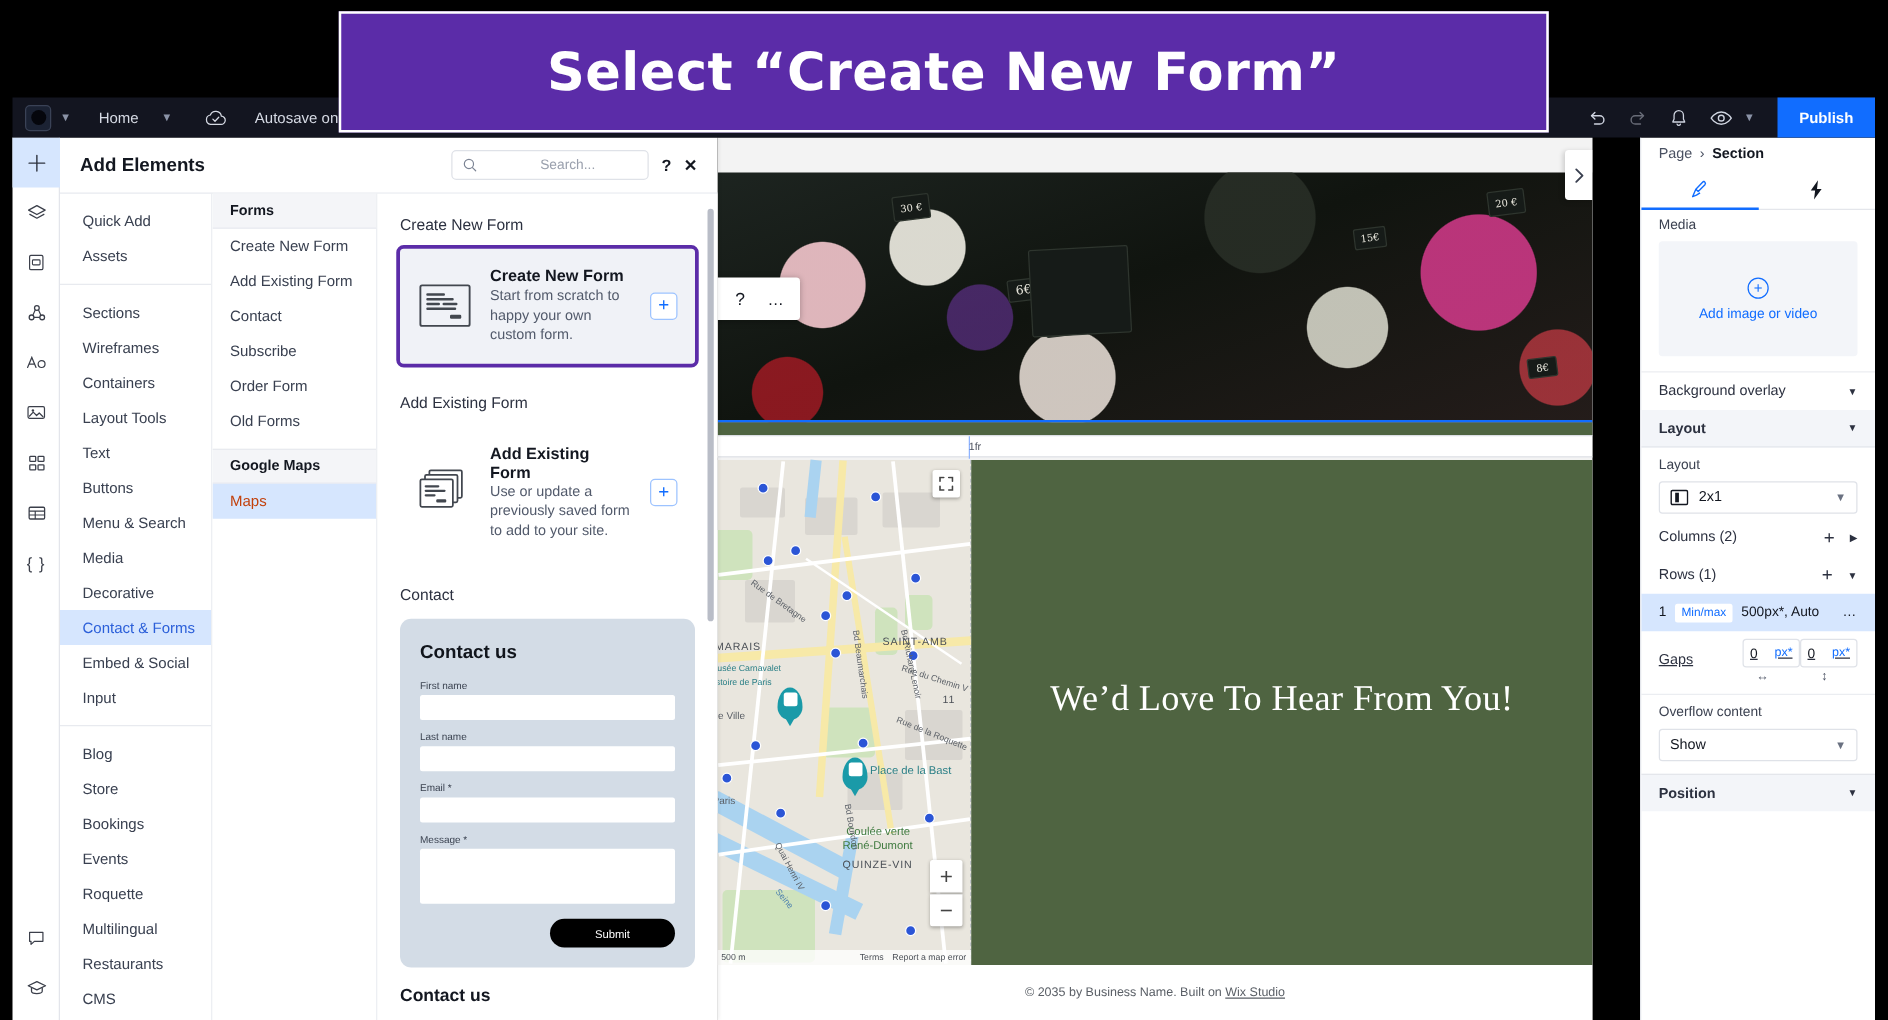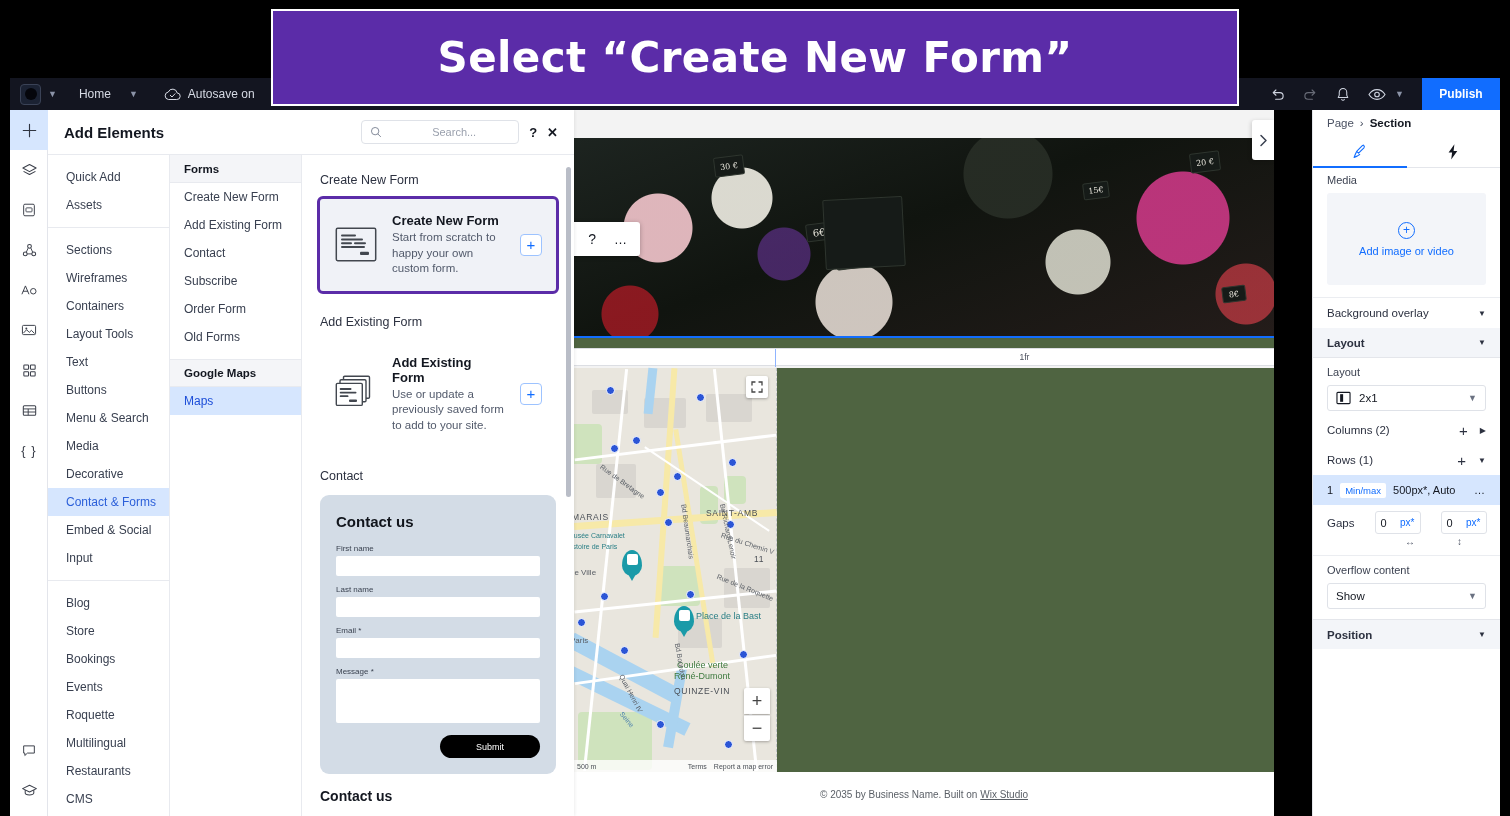--- a/index.html
+++ b/index.html
@@ -94,21 +94,21 @@
   }
   .sub-head {
     height:28px; display:flex; align-items:center; padding-left:14px;
     font-size:11.5px; font-weight:700; color:#131720; background:#f4f5f8;
     border-bottom:1px solid #e8eaef;
   }
   .sub-item {
     height:28px; display:flex; align-items:center; padding-left:14px;
     font-size:12px; color:#394050; white-space:nowrap;
   }
-  .sub-item.sel { background:#d6e6fe; color:#1d4ed8;text-align:center; }
+  .sub-item.sel { background:#d6e6fe; color:#c2410c;text-align:center; }
   .sub-gap { height:8px; }
 
   .content-col { flex:1; position:relative; overflow:hidden; background:#fff; }
   .content-inner { padding:14px 18px 0 18px; }
   .sec-label { font-size:12.5px; color:#2c3140; margin:4px 0 12px 0; }
 
   .card {
     position:relative; display:flex; align-items:center; gap:14px;
     background:#f3f5f9; border-radius:3px; padding:14px 14px;
     min-height:62px;
@@ -174,21 +174,21 @@
   }
   .sel-line { position:absolute; left:0; width:700px; height:2px; background:#116dff; }
   .green-band { position:absolute; left:0; width:700px; background:#4f6441; }
   .ruler {
     position:absolute; left:0; top:238px; width:700px; height:18px; background:#fff;
     border-top:1px solid #dcdee3; border-bottom:1px solid #dcdee3;
     display:flex; align-items:center;
   }
   .ruler-div { position:absolute; left:201px; top:0; width:1px; height:18px; background:#8fb4ff; }
   .ruler-lab {
-    position:absolute; left:201px; width:499px; text-align:center; font-size:8.5px; color:#4a4f5c;
+    position:absolute; left:201px; width:499px; text-align:left; font-size:8.5px; color:#4a4f5c;
   }
   .map {
     position:absolute; left:0; top:258px; width:203px; height:404px;
     background:#e9e6de;
     border-right:1px dashed #c0c4c9;
   }
   .map-road { position:absolute; background:#ffffff; }
   .map-road2 { position:absolute; background:#f7e9a8; }
   .map-water { position:absolute; background:#aad3f0; }
   .map-green { position:absolute; background:#cfe3bd; border-radius:4px; }
@@ -303,21 +303,21 @@
     padding:0 8px; gap:8px; font-size:11.5px; color:#131720;
   }
   .select .chev { margin-left:auto; color:#6a7181; font-size:9px; }
   .cr-row { display:flex; align-items:center; padding:0 14px; height:30px; font-size:11.5px; }
   .cr-row .acts { margin-left:auto; display:flex; align-items:center; gap:12px; color:#2c3140; }
   .row-hl {
     background:#d6e6fe; height:30px; display:flex; align-items:center; gap:7px;
     padding:0 14px; font-size:11px; color:#131720;
   }
   .minmax { background:#fff; color:#116dff; font-size:9.5px; padding:2px 5px; border-radius:2px; }
-  .gaps-row { display:flex; align-items:center; gap:20px; padding:6px 14px 0 14px; }
+  .gaps-row { display:flex; align-items:flex-end; gap:0; padding:6px 14px 0 14px;text-decoration:underline; }
   .gaps-icons { display:flex; padding:2px 14px 8px 14px; font-size:10px; color:#4a5162; }
 </style>
 </head>
 <body>
 
 <div id="root">
 
   <div class="banner">
     <span class="banner-text">Select “Create New Form”</span>
   </div>
@@ -329,21 +329,21 @@
         </span>
       <span class="caret">▼</span>
     </div>
     <span class="tb-item">Home</span>
     <span class="caret" style="margin-left:18px">▼</span>
     <div class="tb-cloud">
       <svg width="17" height="13" viewBox="0 0 17 13" fill="none">
         <path d="M4.4 11.5h8.3a3.3 3.3 0 0 0 .4-6.6A4.6 4.6 0 0 0 4.3 4 3.8 3.8 0 0 0 4.4 11.5Z" stroke="#d6dae4" stroke-width="1"></path>
         <path d="M6.3 7.3l1.7 1.7 3-3.2" stroke="#d6dae4" stroke-width="1" stroke-linecap="round"></path>
       </svg>
-      <span class="tb-item" style="margin-left:0">Autosave on</span>
+      <span class="tb-item" style="margin-left:16px">Autosave on</span>
     </div>
     <div class="tb-right">
       <span class="tb-ico">
         <svg width="15" height="15" viewBox="0 0 16 16" fill="none">
             <path d="M4 6h6.5a3.5 3.5 0 0 1 0 7H6" stroke="#cfd4e0" stroke-width="1.2" stroke-linecap="round"></path>
             <path d="M6.3 3.2 3.4 6l2.9 2.8" stroke="#cfd4e0" stroke-width="1.2" stroke-linecap="round" stroke-linejoin="round"></path>
           </svg>
       </span>
       <span class="tb-ico" style="opacity:.45">
         <svg width="15" height="15" viewBox="0 0 16 16" fill="none">
@@ -660,20 +660,21 @@
         <div class="map-btn" style="right:6px;bottom:31px;width:26px;height:26px;border-radius:0 0 2px 2px;font-size:18px;color:#444;border-top:1px solid #e6e6e6">−</div>
         <div class="map-foot">
           <span>500 m</span>
           <span style="flex:1"></span>
           <span>Terms</span>
           <span style="padding-right:4px">Report a map error</span>
         </div>
       </div>
 
       <div class="greenpanel">
+        <div class="gp-h">We’d Love To Hear From You!</div>
       </div>
 
       <div class="footer">
         <span class="footer-t">
           <span>© 2035 by Business Name. Built on </span><a href="#">Wix Studio</a>
         </span>
       </div>
 
       <div class="float-tb">
         <span>?</span>

